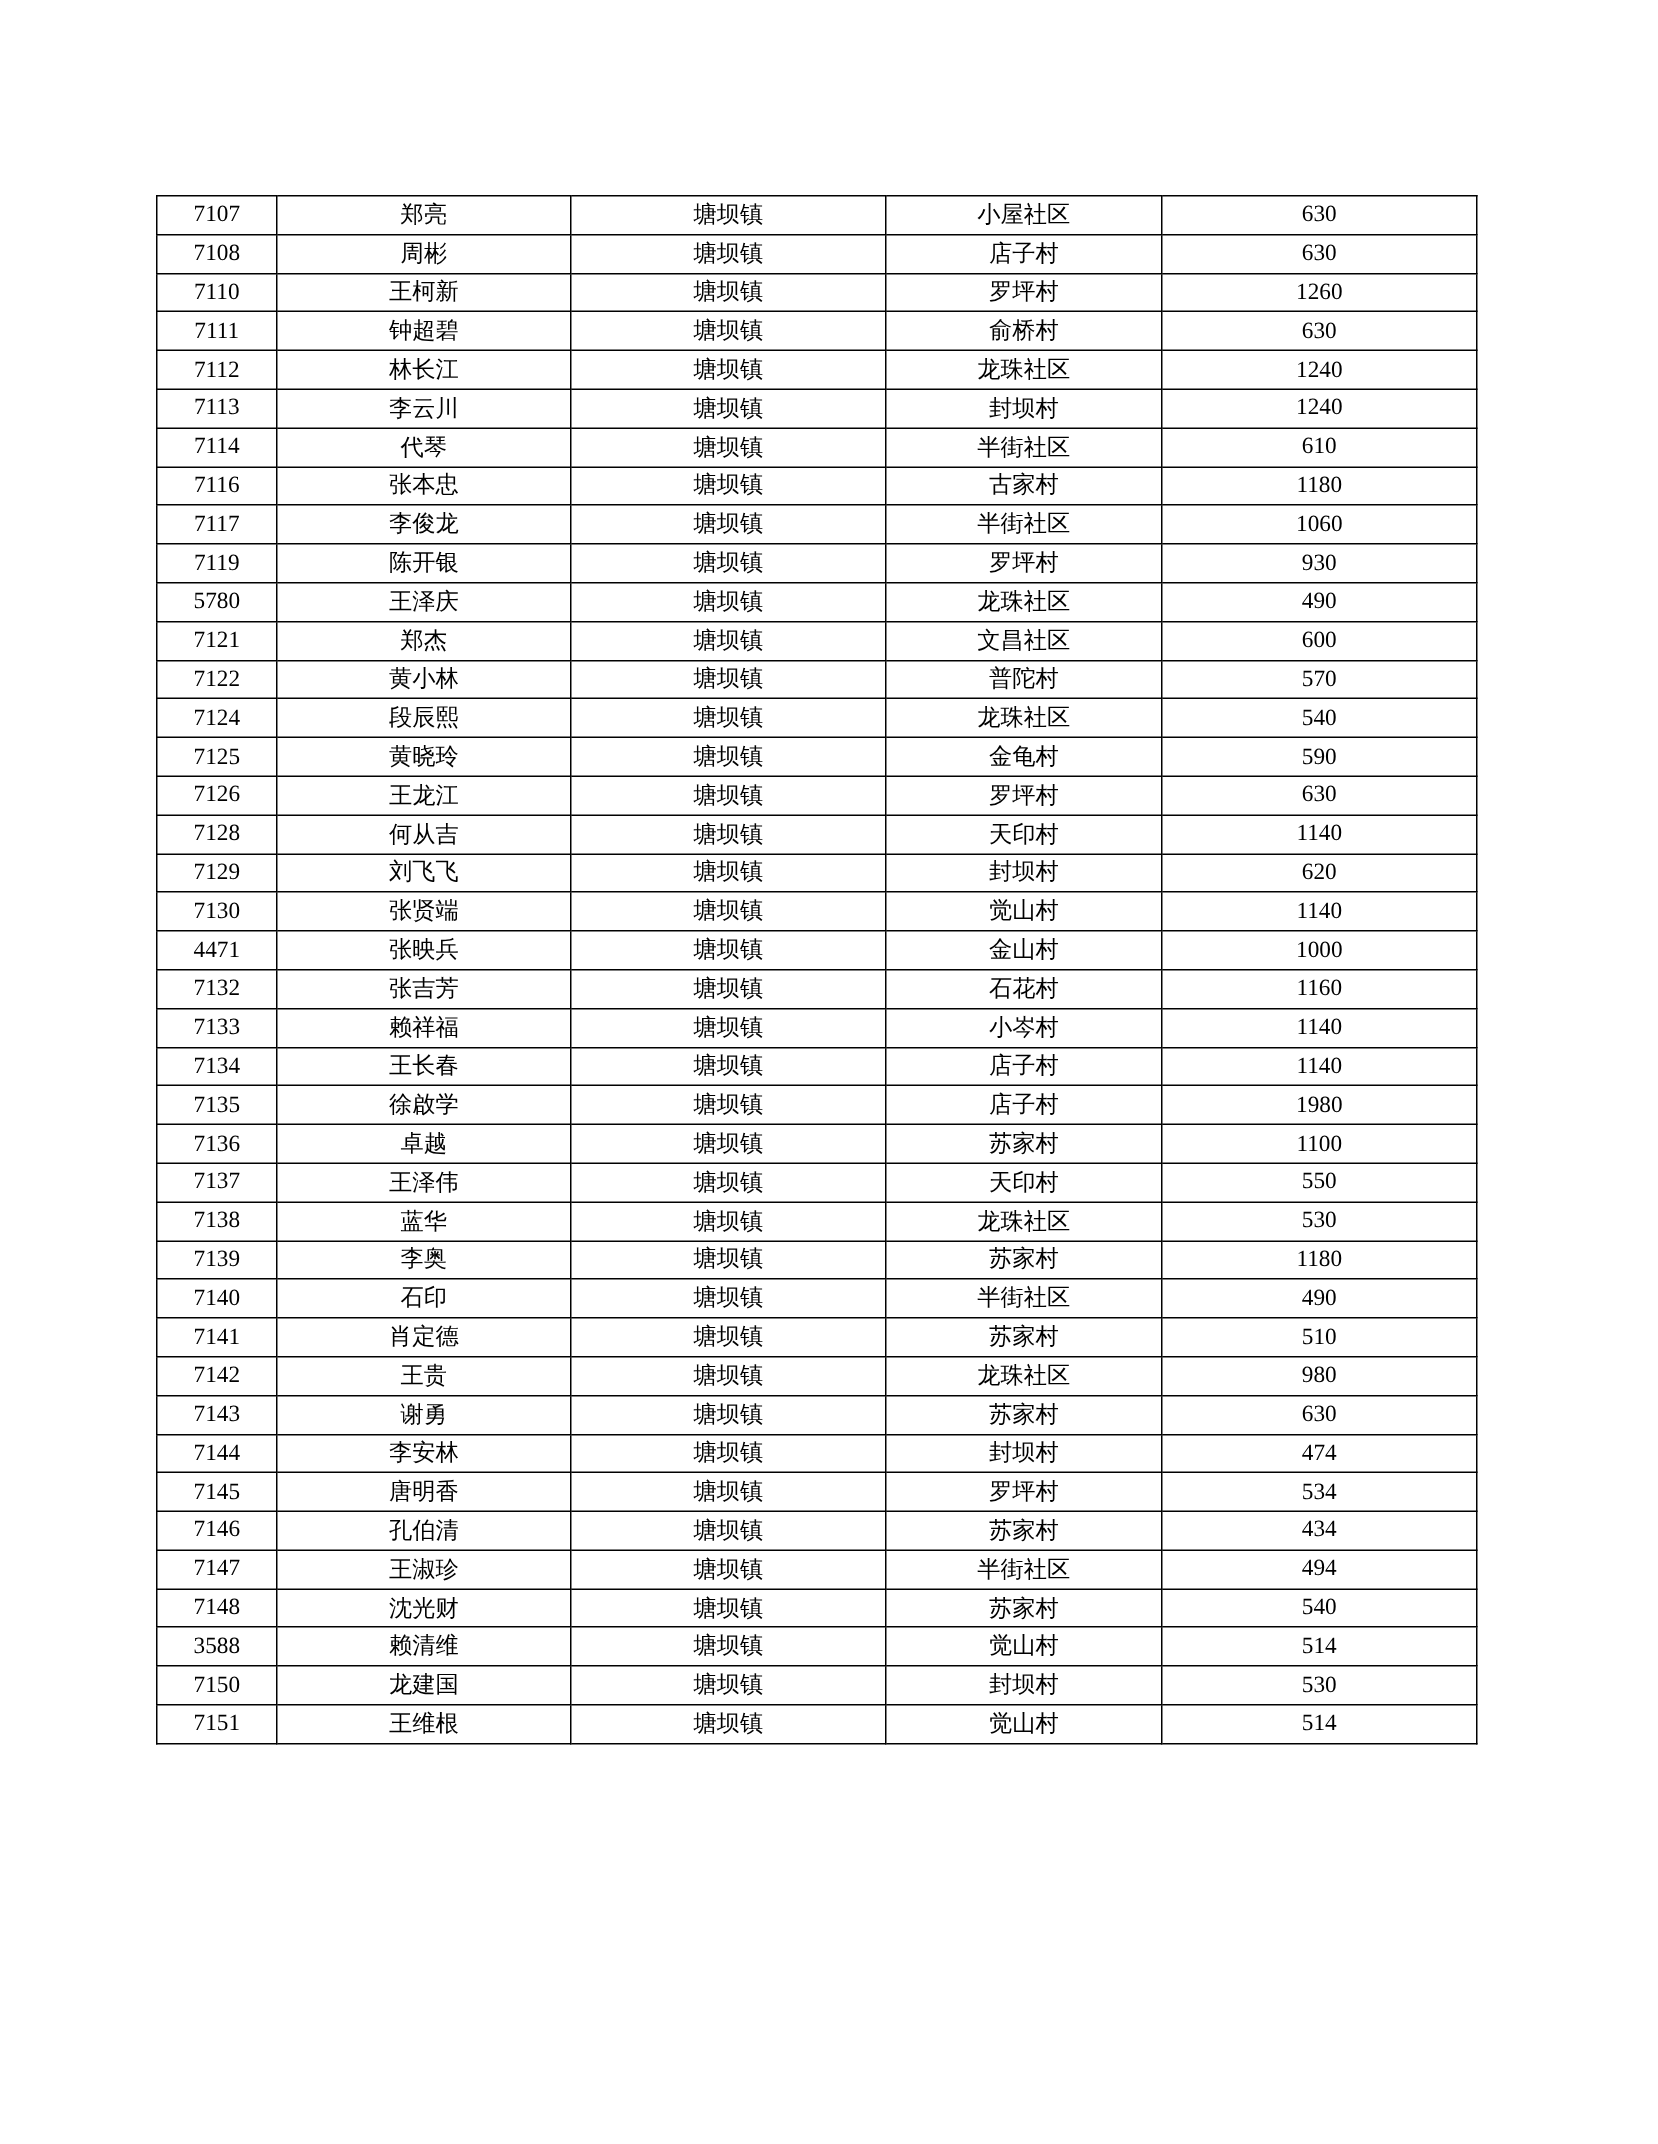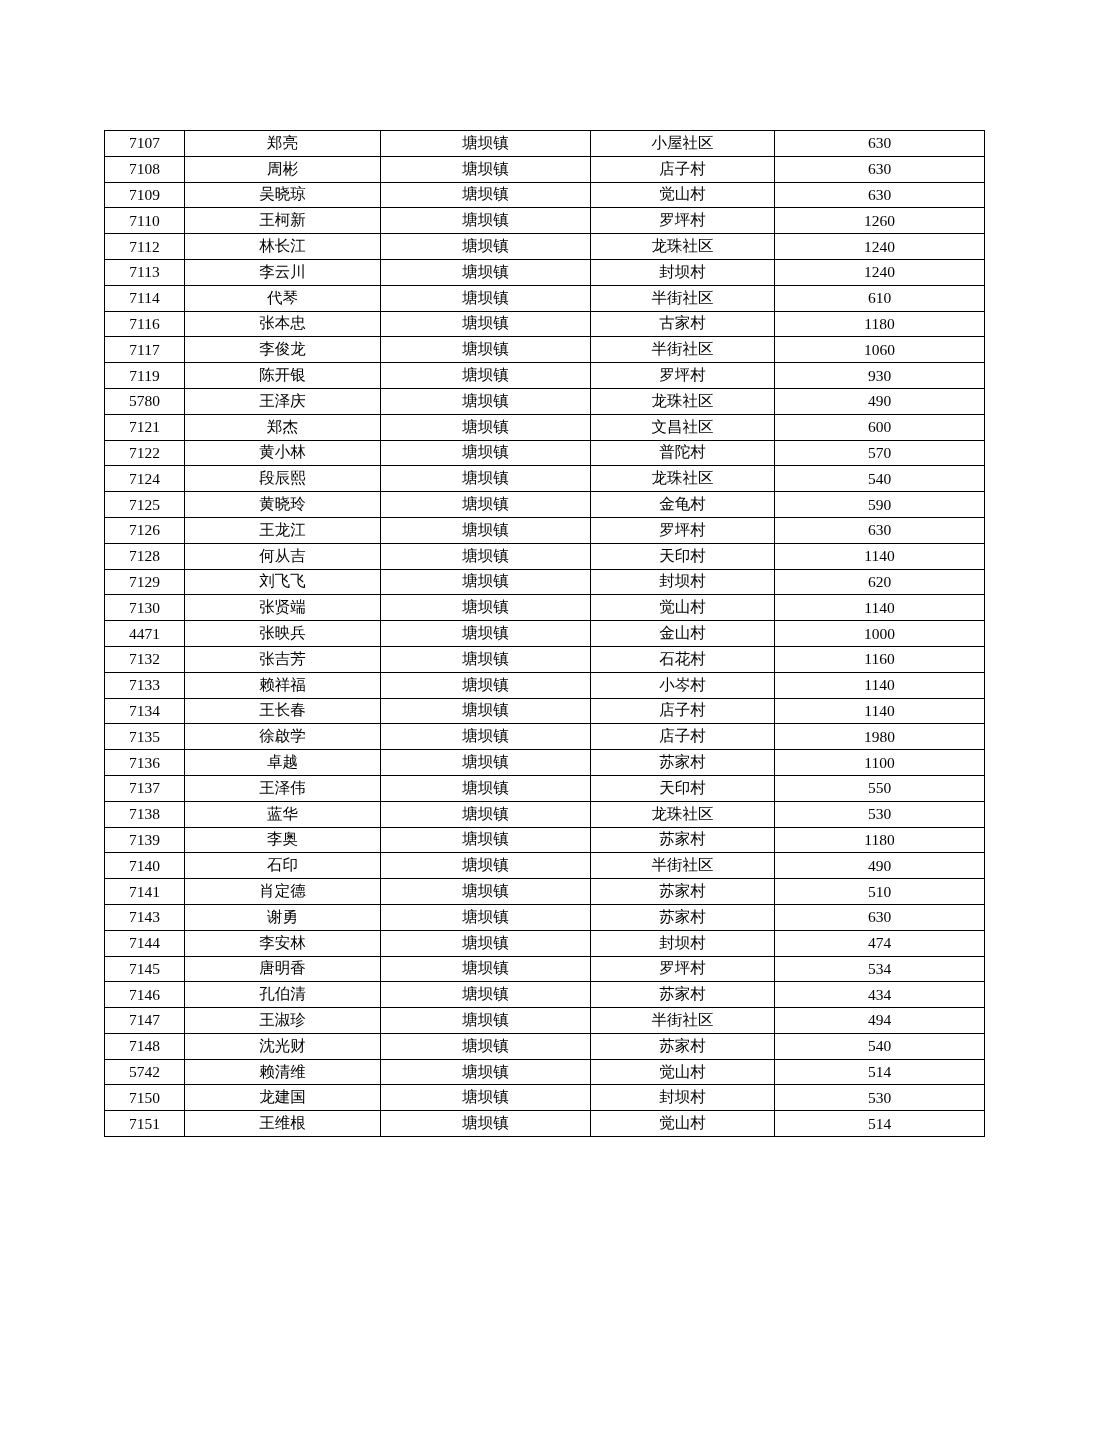--- a/index.html
+++ b/index.html
@@ -61,34 +61,34 @@
           <td>630</td>
         </tr>
         <tr>
           <td>7108</td>
           <td>周彬</td>
           <td>塘坝镇</td>
           <td>店子村</td>
           <td>630</td>
         </tr>
         <tr>
-          <td>7109</td>
-          <td>吴晓琼</td>
-          <td>塘坝镇</td>
-          <td>觉山村</td>
-          <td>630</td>
-        </tr>
-        <tr>
           <td>7110</td>
           <td>王柯新</td>
           <td>塘坝镇</td>
           <td>罗坪村</td>
           <td>1260</td>
         </tr>
         <tr>
+          <td>7111</td>
+          <td>钟超碧</td>
+          <td>塘坝镇</td>
+          <td>俞桥村</td>
+          <td>630</td>
+        </tr>
+        <tr>
           <td>7112</td>
           <td>林长江</td>
           <td>塘坝镇</td>
           <td>龙珠社区</td>
           <td>1240</td>
         </tr>
         <tr>
           <td>7113</td>
           <td>李云川</td>
           <td>塘坝镇</td>
@@ -257,20 +257,27 @@
           <td>490</td>
         </tr>
         <tr>
           <td>7141</td>
           <td>肖定德</td>
           <td>塘坝镇</td>
           <td>苏家村</td>
           <td>510</td>
         </tr>
         <tr>
+          <td>7142</td>
+          <td>王贵</td>
+          <td>塘坝镇</td>
+          <td>龙珠社区</td>
+          <td>980</td>
+        </tr>
+        <tr>
           <td>7143</td>
           <td>谢勇</td>
           <td>塘坝镇</td>
           <td>苏家村</td>
           <td>630</td>
         </tr>
         <tr>
           <td>7144</td>
           <td>李安林</td>
           <td>塘坝镇</td>
@@ -299,21 +306,21 @@
           <td>494</td>
         </tr>
         <tr>
           <td>7148</td>
           <td>沈光财</td>
           <td>塘坝镇</td>
           <td>苏家村</td>
           <td>540</td>
         </tr>
         <tr>
-          <td>5742</td>
+          <td>3588</td>
           <td>赖清维</td>
           <td>塘坝镇</td>
           <td>觉山村</td>
           <td>514</td>
         </tr>
         <tr>
           <td>7150</td>
           <td>龙建国</td>
           <td>塘坝镇</td>
           <td>封坝村</td>

